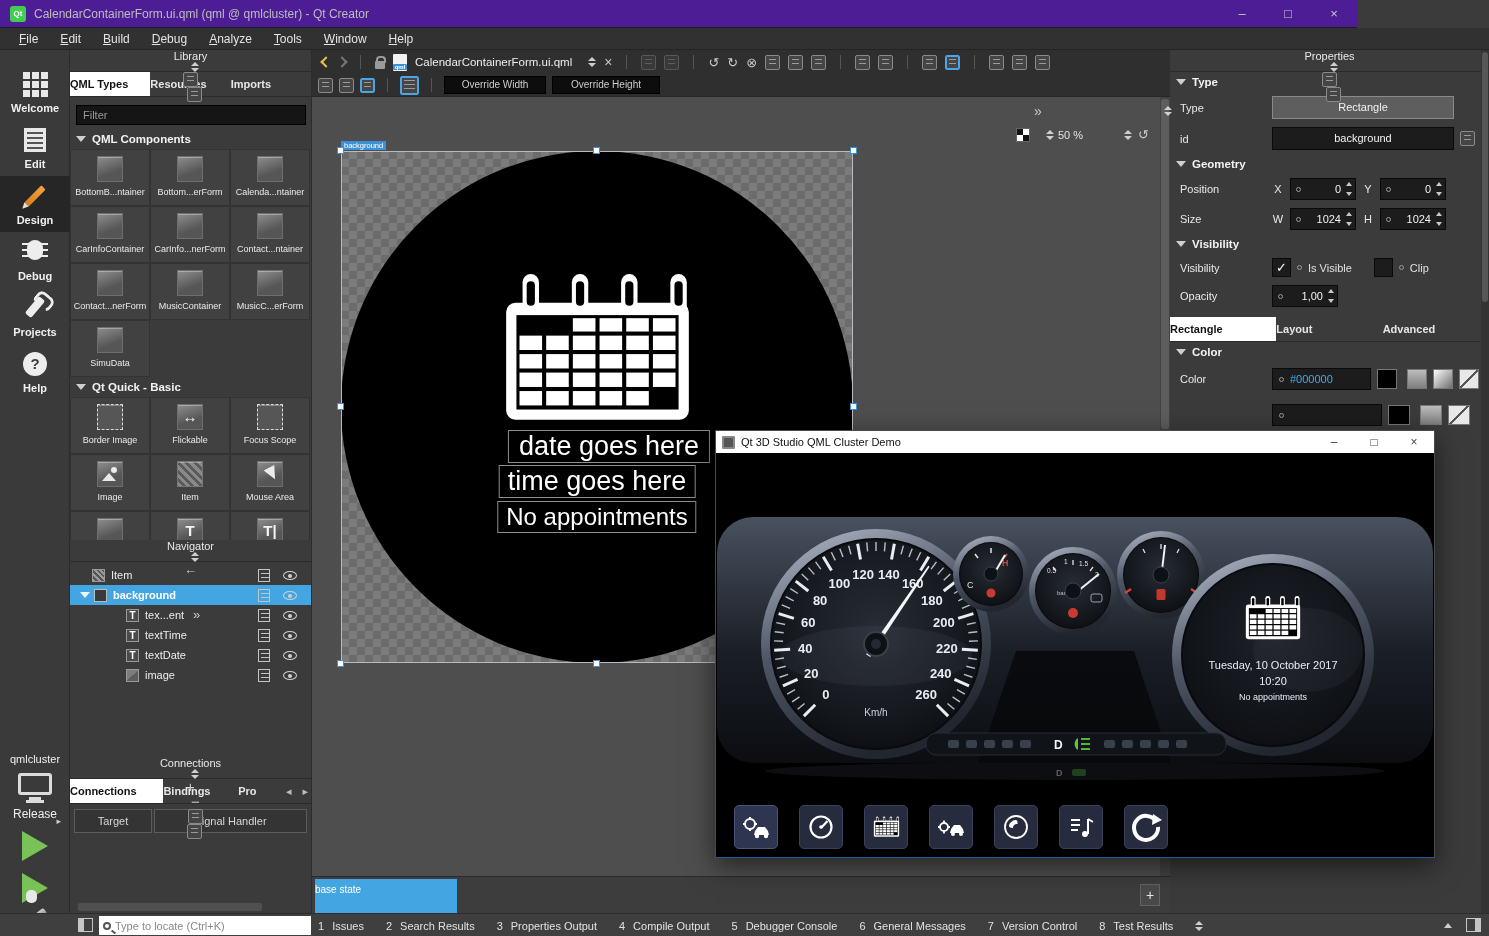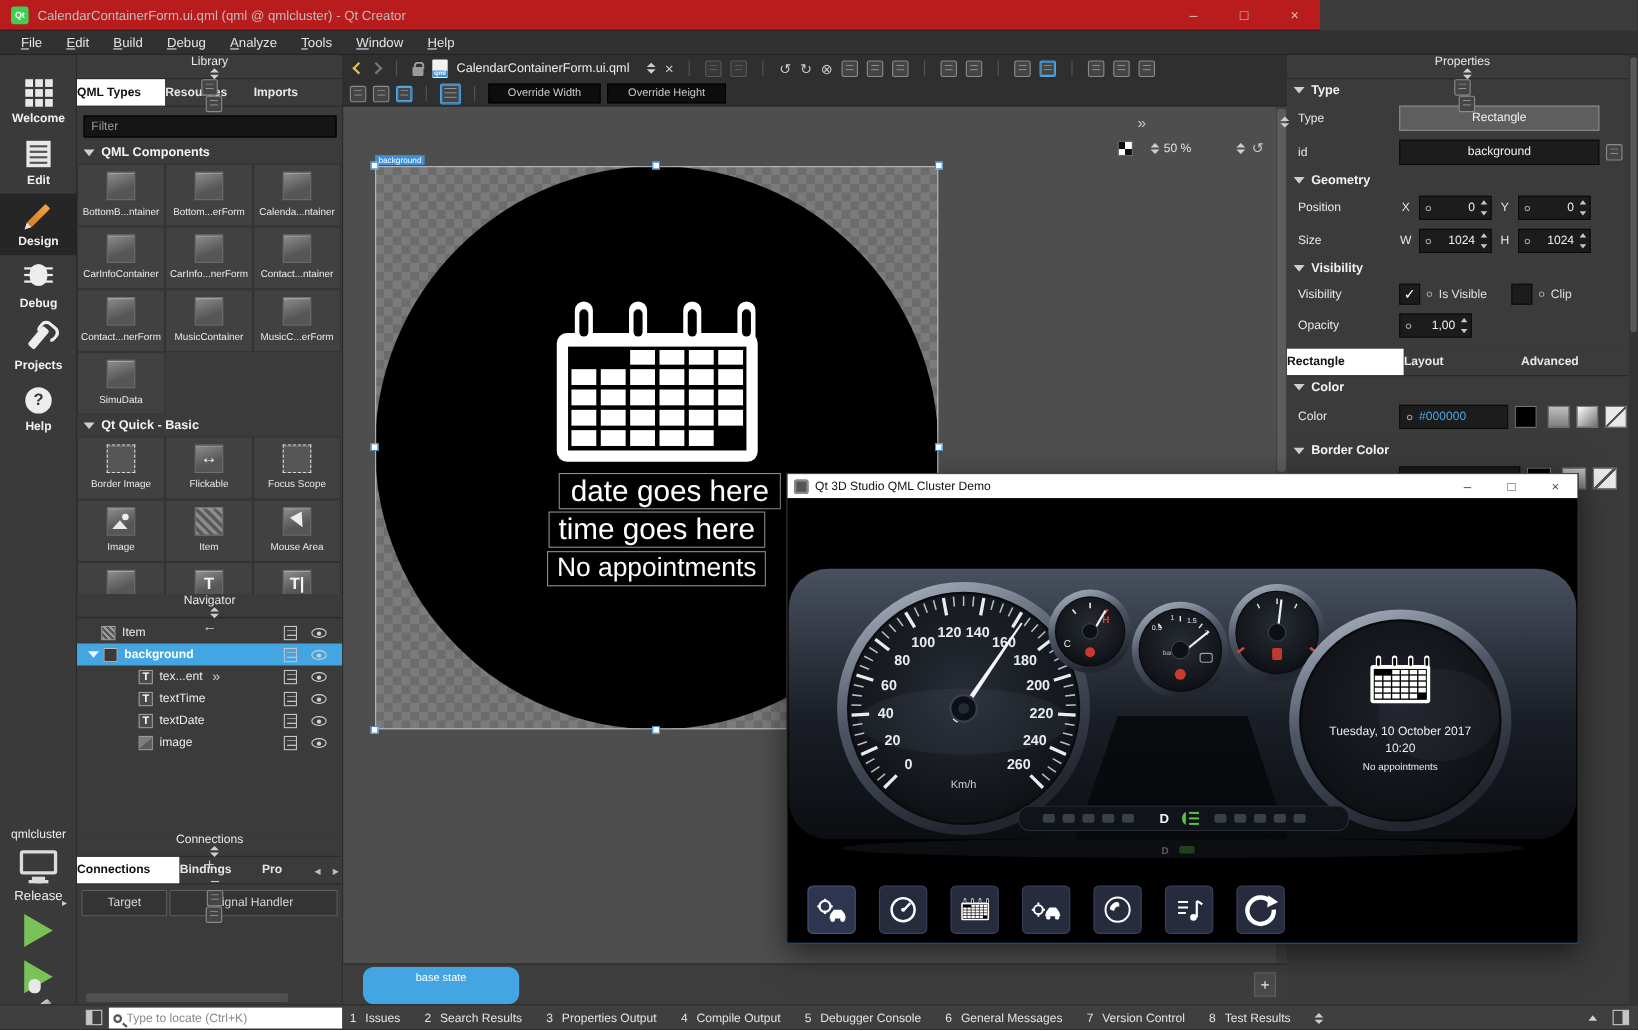--- a/index.html
+++ b/index.html
@@ -2,21 +2,21 @@
 <html><head>
 <meta charset="utf-8">
 <style>
   * { margin:0; padding:0; box-sizing:border-box; }
   html,body { background:#222; }
   body { font-family:"Liberation Sans", sans-serif; }
   #app { position:relative; width:1489px; height:936px; overflow:hidden; background:#3b3b3b; color:#e0e0e0; font-size:11px; }
   .abs { position:absolute; }
 
   
-  #titlebar { position:absolute; left:0; top:0; width:1200px; height:28px; background:#b91c1c; border-bottom:1px solid #1c1c1c; }
+  #titlebar { position:absolute; left:0; top:0; width:1357px; height:28px; background:#4c1d95; border-bottom:1px solid #1c1c1c; }
   #titlebar .qt-logo { position:absolute; left:10px; top:6px; width:16px; height:16px; background:#41cd52; border-radius:3px; color:#fff; font-size:8px; font-weight:bold; text-align:center; line-height:16px; }
   #titlebar .title { position:absolute; left:34px; top:7px; color:#bdbdbd; font-size:12px; }
   .wbtn { position:absolute; top:0; width:46px; height:28px; color:#c8c8c8; text-align:center; line-height:28px; font-size:13px; }
 
   
   #menubar { position:absolute; left:0; top:28px; width:1489px; height:22px; background:#313131; border-bottom:1px solid #242424; display:flex; align-items:center; padding-left:8px; }
   .menu-item { padding:0 11px; color:#e4e4e4; font-size:12px; line-height:22px; }
   .menu-item::first-letter { text-decoration:underline; }
 
   
@@ -129,21 +129,21 @@
   .handle { position:absolute; width:7px; height:7px; background:#fff; border:1px solid #3f8fd6; }
   #sel-tag { position:absolute; left:0; top:-10px; background:#3f8fd6; color:#fff; font-size:7.5px; line-height:9px; padding:0 3px; }
   #canvas-vscroll { position:absolute; right:0; top:0; width:10px; height:814px; background:#434343; }
   #canvas-vscroll .thumb { position:absolute; left:1px; top:2px; width:8px; height:330px; background:#5d5d5d; border-radius:3px; }
   #hscroll { position:absolute; left:3px; top:864px; width:846px; height:12px; background:#393939; }
   #hscroll .thumb { position:absolute; left:3px; top:1px; width:512px; height:10px; background:#585858; border-radius:2px; }
   #hscroll .corner { position:absolute; left:722px; top:0px; width:11px; height:11px; border:1px solid #8e8e8e; background:#4a4a4a; }
 
   
   #states { position:absolute; left:0; top:826px; width:858px; height:37px; background:#3d3d3d; border-top:1px solid #2a2a2a; }
-  #base-state { position:absolute; left:18px; top:2px; width:142px; height:34px; background:#43a6e2; color:#fff; text-align:center; font-size:10px; padding-top:5px;border-radius:10px; }
+  #base-state { position:absolute; left:3px; top:2px; width:142px; height:34px; background:#43a6e2; color:#fff; text-align:left; font-size:10px; padding-top:5px; }
   #add-state { position:absolute; left:828px; top:7px; width:20px; height:22px; background:#4a4a4a; border:1px solid #636363; color:#e8e8e8; font-size:14px; text-align:center; line-height:20px; }
 
   
   #properties { position:absolute; left:1170px; top:50px; width:319px; height:863px; background:#3b3b3b; }
   .prop-row { display:flex; align-items:center; padding:4px 10px; gap:6px; }
   .prop-lbl { width:86px; color:#e8e8e8; flex:none; }
   .val-btn { width:182px; height:23px; background:#5e5e5e; border:1px solid #8a8a8a; color:#f2f2f2; text-align:center; line-height:21px; }
   .val-input { width:182px; height:23px; background:#1c1c1c; border:1px solid #0a0a0a; color:#f2f2f2; text-align:center; line-height:21px; }
   .spin { width:66px; height:22px; background:#1c1c1c; border:1px solid #0a0a0a; display:flex; align-items:center; position:relative; padding-left:5px; }
   .dot { width:5px; height:5px; border:1px solid #9a9a9a; border-radius:50%; flex:none; }
@@ -730,24 +730,20 @@
       <span class="prop-lbl">Color</span>
       <span class="color-box">
           <span class="dot"></span>
           <span class="cval">#000000</span>
         </span>
       <span class="swatch sw-black"></span>
       <span class="swatch sw-solid" style="margin-left:4px;"></span>
       <span class="swatch sw-grad"></span>
       <span class="swatch sw-slash"></span>
     </div>
-    <div class="sec-head">
-        <span class="tri-dn"></span>
-        <span>Border Color</span>
-      </div>
     <div class="prop-row">
       <span class="prop-lbl"></span>
       <span class="color-box">
           <span class="dot"></span>
         </span>
       <span class="swatch sw-black"></span>
       <span class="swatch sw-solid" style="margin-left:4px;"></span>
       <span class="swatch sw-slash"></span>
     </div>
     <div id="prop-scroll">

